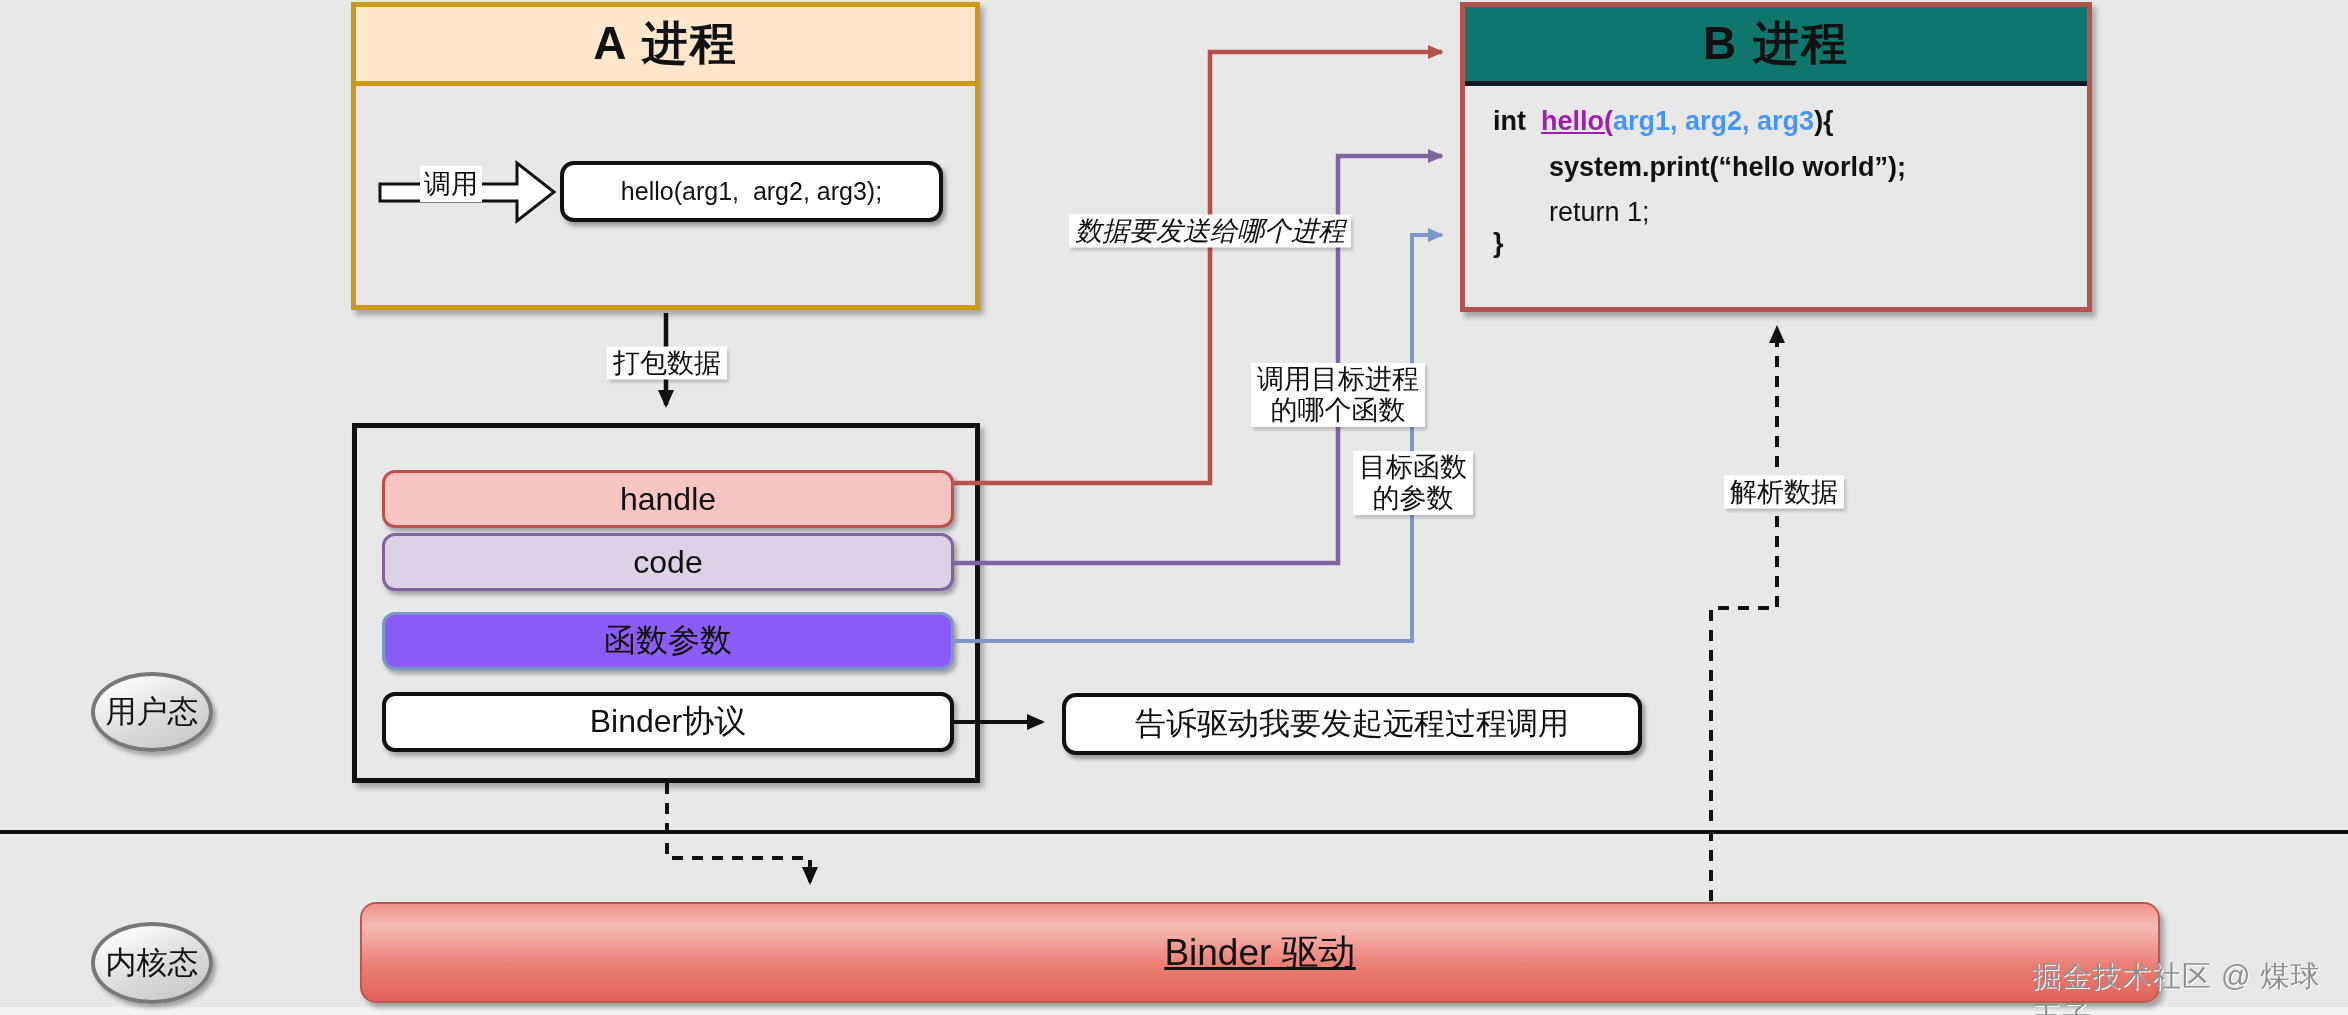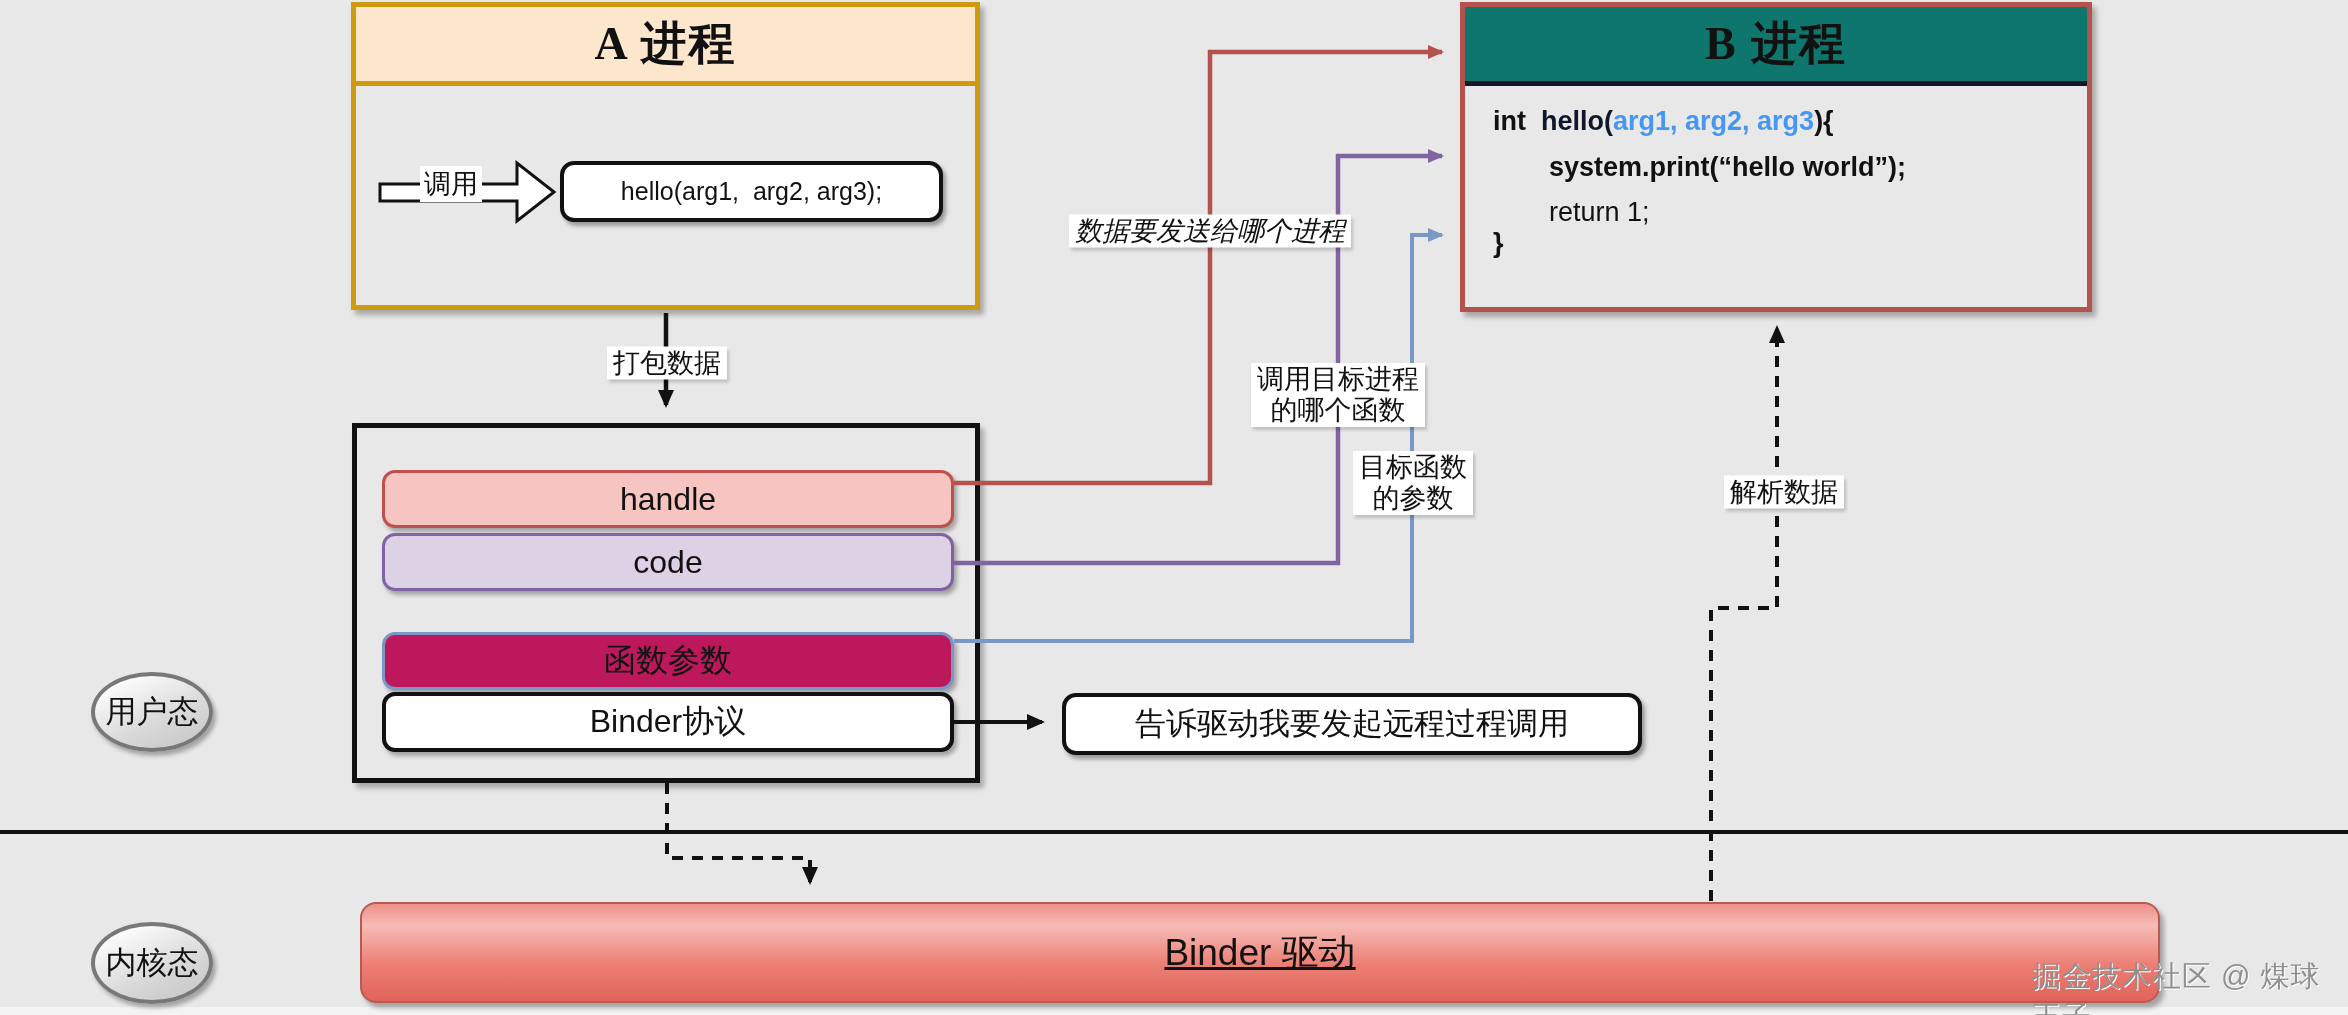--- a/index.html
+++ b/index.html
@@ -4,21 +4,21 @@
 <style>
   html,body{margin:0;padding:0;background:#dcdcdc;}
   .canvas{
     position:relative;width:2348px;height:1015px;overflow:hidden;
     background:#e8e8e8;
     font-family:"Liberation Sans","DejaVu Sans",sans-serif;
     color:#111;
   }
   .abs{position:absolute;}
   
-  .proc{box-sizing:border-box;border-style:solid;box-shadow:4px 5px 5px rgba(0,0,0,.28);font-family:Liberation Serif, serif;}
+  .proc{box-sizing:border-box;border-style:solid;box-shadow:4px 5px 5px rgba(0,0,0,.28);}
   .proc-a{left:351px;top:2px;width:629px;height:308px;border-width:5px;border-color:#ce9a10;}
   .proc-a .hd{background:#fce6cc;border-bottom:5px solid #ce9a10;}
   .proc-b{left:1460px;top:2px;width:632px;height:310px;border-width:5px;border-color:#b4524e;}
   .proc-b .hd{background:#0f766e;border-bottom:5px solid #0f172a;}
   .hd{height:74px;display:flex;align-items:center;justify-content:center;
       font-size:46px;font-weight:bold;letter-spacing:2px;}
   
   .callbox{left:560px;top:161px;width:383px;height:61px;box-sizing:border-box;
     background:#fff;border:4px solid #111;border-radius:14px;
     display:flex;align-items:center;justify-content:center;
@@ -26,21 +26,21 @@
   .call-label{left:451px;top:184px;transform:translate(-50%,-50%);
     background:#fff;padding:0 4px;font-size:27px;}
   
   .parcel{left:352px;top:423px;width:628px;height:360px;box-sizing:border-box;
     border:5px solid #111;box-shadow:4px 5px 5px rgba(0,0,0,.28);}
   .row{left:382px;width:572px;height:58px;box-sizing:border-box;border-radius:13px;
     display:flex;align-items:center;justify-content:center;font-size:32px;
     box-shadow:3px 4px 4px rgba(0,0,0,.3);}
   .row-handle{top:454px;background:#f6c5c2;border:3px solid #c0504d;margin-top:16px;}
   .row-code{top:533px;background:#ddd1e5;border:3px solid #8064a2;}
-  .row-params{top:632px;background:#be185d;border:3px solid #7b97c6;}
+  .row-params{top:612px;background:#8b5cf6;border:3px solid #7b97c6;}
   .row-proto{top:692px;height:60px;background:#ffffff;border:4px solid #111;}
   
   .oval{width:122px;height:80px;border-radius:50%;box-sizing:border-box;
     border:4px solid #787878;background:linear-gradient(155deg,#fbfbfb 15%,#d9d9d9 60%,#c4c4c4);
     display:flex;align-items:center;justify-content:center;font-size:31px;
     box-shadow:3px 4px 4px rgba(0,0,0,.3);}
   .oval-user{left:91px;top:672px;}
   .oval-kernel{left:91px;top:922px;height:82px;}
   .divider{left:0;top:830px;width:2348px;height:4px;background:#111;}
   
@@ -50,21 +50,21 @@
     display:flex;align-items:center;justify-content:center;font-size:37px;
     box-shadow:4px 5px 5px rgba(0,0,0,.3);text-decoration:underline;}
   
   .telldriver{left:1062px;top:693px;width:580px;height:62px;box-sizing:border-box;
     background:#fff;border:4px solid #111;border-radius:14px;
     display:flex;align-items:center;justify-content:center;font-size:31px;
     box-shadow:3px 4px 4px rgba(0,0,0,.35);}
   
   .bcode{font-size:27px;font-weight:bold;white-space:pre;line-height:34px;}
   .bcode .kw{color:#111;}
-  .bcode .fn{color:#0f172a;}
+  .bcode .fn{color:#a21caf;text-decoration:underline;}
   .bcode .ar{color:#4796f2;margin-top:40px;}
   .bcode.normal{font-weight:normal;}
   
   .note{transform:translate(-50%,-50%);background:#fff;padding:1px 6px;
     font-size:27px;line-height:31px;text-align:center;white-space:pre-line;
     box-shadow:2px 3px 3px rgba(0,0,0,.18);}
   
   .watermark{left:2032px;top:957px;font-size:29px;color:#8f8f8f;
     text-shadow:1px 1px 0 #ffffff;letter-spacing:1px;}
   .botstrip{left:0;top:1007px;width:2348px;height:8px;background:#f3f3f3;}

